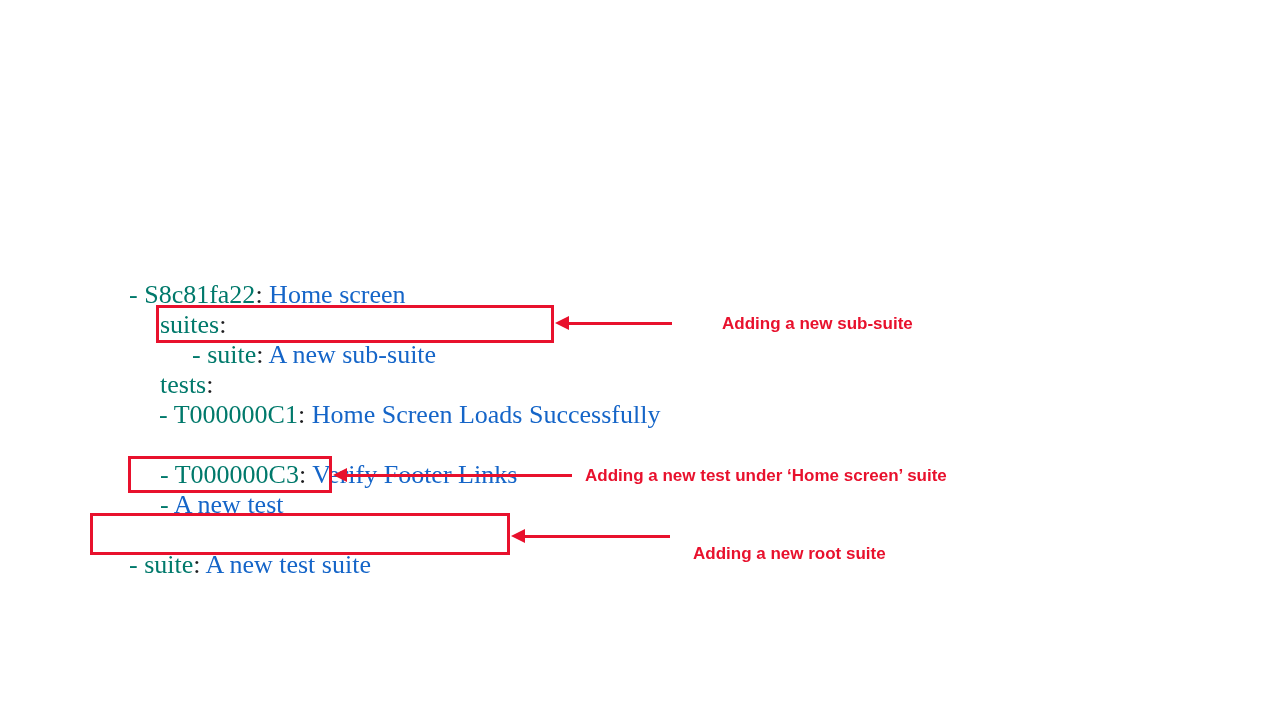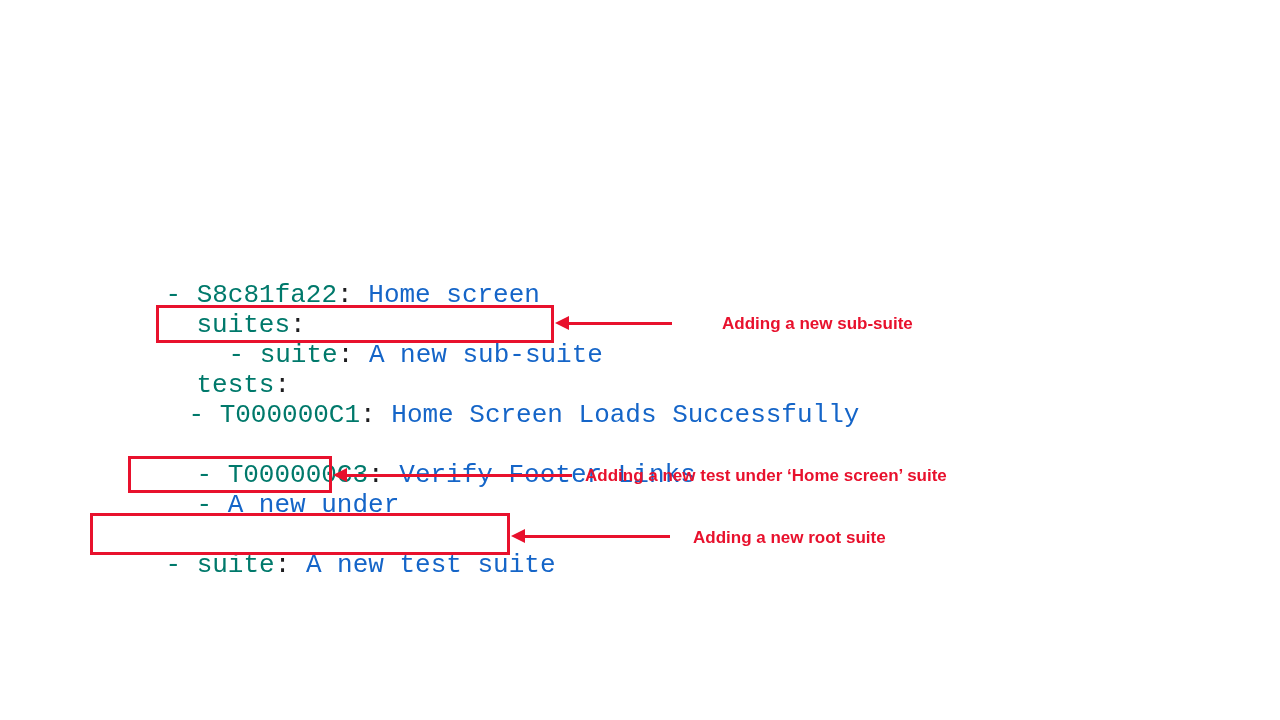--- a/index.html
+++ b/index.html
@@ -7,21 +7,21 @@
   body { background: #ffffff; font-family: "DejaVu Sans Mono", monospace; }
   .canvas {
     position: relative;
     width: 1280px;
     height: 720px;
     background: #ffffff;
     overflow: hidden;
   }
   .code-line {
     position: absolute;
-    font-family: Liberation Mono, monospace;
+    font-family: Liberation Serif, serif;
     font-size: 26px;
     line-height: 30px;
     white-space: pre;
   }
   .tok-dash  { color: #00796B; }
   .tok-key   { color: #00796B; }
   .tok-colon { color: #1d1d1f; }
   .tok-val   { color: #1565C8; }
   .hl-box {
     position: absolute;
@@ -66,31 +66,31 @@
   </div>
 
   <div class="code-line" style="left:134px; top:280px;">
     <span class="tok-key">suites</span><span class="tok-colon">:</span>
   </div>
 
   <div class="code-line" style="left:134px; top:340px;text-align:center;">
     <span class="tok-key">tests</span><span class="tok-colon">:</span>
   </div>
 
-  <div class="code-line" style="left:126px; top:370px;text-align:right;">
+  <div class="code-line" style="left:133px; top:370px;text-align:right;">
     <span class="tok-dash">- </span><span class="tok-key">T000000C1</span><span class="tok-colon">: </span><span class="tok-val">Home Screen Loads Successfully</span>
   </div>
 
 
   <div class="code-line" style="left:134px; top:430px;">
     <span class="tok-dash">- </span><span class="tok-key">T000000C3</span><span class="tok-colon">: </span><span class="tok-val">Verify Footer Links</span>
   </div>
 
   <div class="code-line" style="left:134px; top:460px;">
-    <span class="tok-dash">- </span><span class="tok-val">A new under</span>
+    <span class="tok-dash">- </span><span class="tok-val">A new test</span>
   </div>
 
   <div class="code-line" style="left:103px; top:520px;">
     <span class="tok-dash">- </span><span class="tok-key">suite</span><span class="tok-colon">: </span><span class="tok-val">A new test suite</span>
   </div>
 
   <div class="hl-box" style="left:156px; top:305px; width:398px; height:38px;"></div>
   <div class="hl-box" style="left:128px; top:456px; width:204px; height:37px;"></div>
   <div class="hl-box" style="left:90px; top:513px; width:420px; height:42px;"></div>
 
@@ -99,15 +99,15 @@
   </div>
   <div class="arrow" style="left:346px; top:474px; width:226px;">
     <span class="arrow-head"></span>
   </div>
   <div class="arrow" style="left:524px; top:535px; width:146px;">
     <span class="arrow-head"></span>
   </div>
 
   <div class="annotation" style="left:585px; top:466px;">Adding a new test under ‘Home screen’ suite</div>
   <div class="annotation" style="left:722px; top:314px;">Adding a new sub-suite</div>
-  <div class="annotation" style="left:693px; top:528px;">Adding a new root suite</div>
+  <div class="annotation" style="left:693px; top:544px;">Adding a new root suite</div>
 
 </div>
 
 </body></html>

